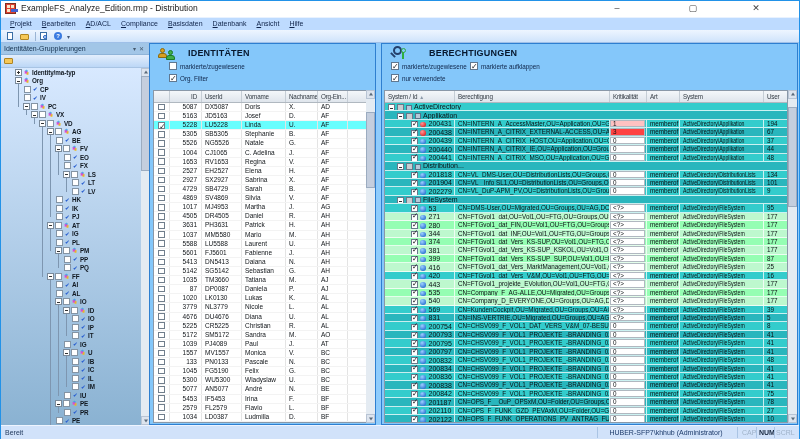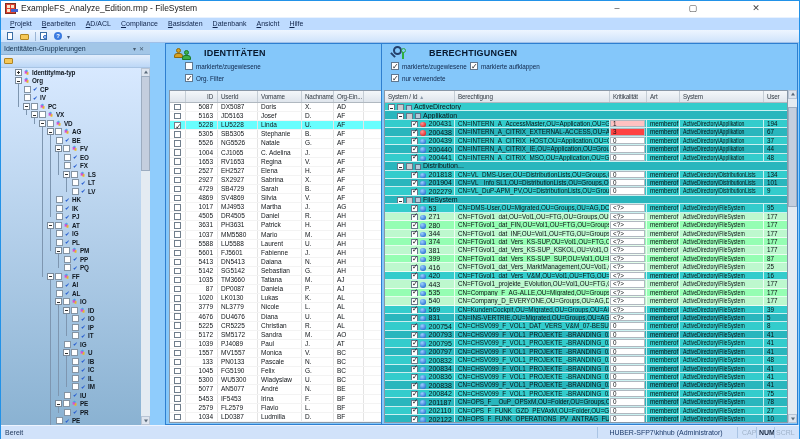--- a/index.html
+++ b/index.html
@@ -53,21 +53,21 @@
 
 .sb { position:absolute; background:#e4ebf2; }
 .sb .up, .sb .dn { position:absolute; left:0; width:100%; height:9px; background:#dde4ee; border:1px solid #b8c4d4; }
 .sb .up { top:0; } .sb .dn { bottom:0; }
 .sb .up:after, .sb .dn:after { content:""; position:absolute; left:50%; top:50%; transform:translate(-50%,-50%); border:2.5px solid transparent; }
 .sb .up:after { border-bottom:3.5px solid #5a6a7a; margin-top:-1.5px;}
 .sb .dn:after { border-top:3.5px solid #5a6a7a; margin-top:1.5px; }
 .sb .thumb { position:absolute; left:0; width:100%; background:#c4cede; border:1px solid #9cacc0; }
 
 .panel { position:absolute; top:42px; height:382px; background:#84c7fa; border:1px solid #2e7fd0; }
-.panel.mid { left:164px; width:227px; }
+.panel.mid { left:148px; width:227px; }
 .panel.right { left:380px; width:417px; }
 .ptitle { position:absolute; font-size:9px; font-weight:bold; color:#07182e; letter-spacing:.2px; }
 .pcb { position:absolute; display:flex; align-items:center; }
 .pcb .box { width:8px; height:8px; background:#fff; border:1px solid #607890; flex:none; position:relative;}
 .pcb .box.on:after { content:"✓"; position:absolute; left:0px; top:-1.5px; font-size:8px; color:#222; }
 .pcb .lb { font-size:6.3px; color:#0e2448; margin-left:3px; white-space:nowrap; }
 
 .people { position:absolute; left:8px; top:3px; width:26px; height:13px; }
 .person { position:absolute; }
 .person .h { position:absolute; left:2px; top:0; width:5px; height:5px; border-radius:50%; }
@@ -120,21 +120,21 @@
 <body>
 
 <div class="win">
   <div class="titlebar">
     <div class="appicon">
         <i style="left:1px;top:1px;width:3px;height:3px"></i>
         <i style="left:5px;top:1px;width:3px;height:3px"></i>
         <i style="left:1px;top:5px;width:3px;height:3px"></i>
         <i style="left:5px;top:5px;width:7px;height:3px;background:#4060d0"></i>
       </div>
-    <span class="title">ExampleFS_Analyze_Edition.rmp - FileSystem</span>
+    <span class="title">ExampleFS_Analyze_Edition.rmp - Distribution</span>
     <span class="wbtn" style="left:606px">–</span>
     <span class="wbtn" style="left:682px">▢</span>
     <span class="wbtn" style="left:745px">✕</span>
   </div>
   <div class="menubar" id="menubar"><span class="mitem"><u>P</u>rojekt</span><span class="mitem"><u>B</u>earbeiten</span><span class="mitem"><u>A</u>D/ACL</span><span class="mitem"><u>C</u>ompliance</span><span class="mitem"><u>B</u>asisdaten</span><span class="mitem"><u>D</u>atenbank</span><span class="mitem"><u>A</u>nsicht</span><span class="mitem"><u>H</u>ilfe</span></div>
   <div class="toolbar">
     <span class="tbtn" style="left:4px">
         <span class="icon-doc"></span>
       </span>
     <span class="tbtn" style="left:18px">

